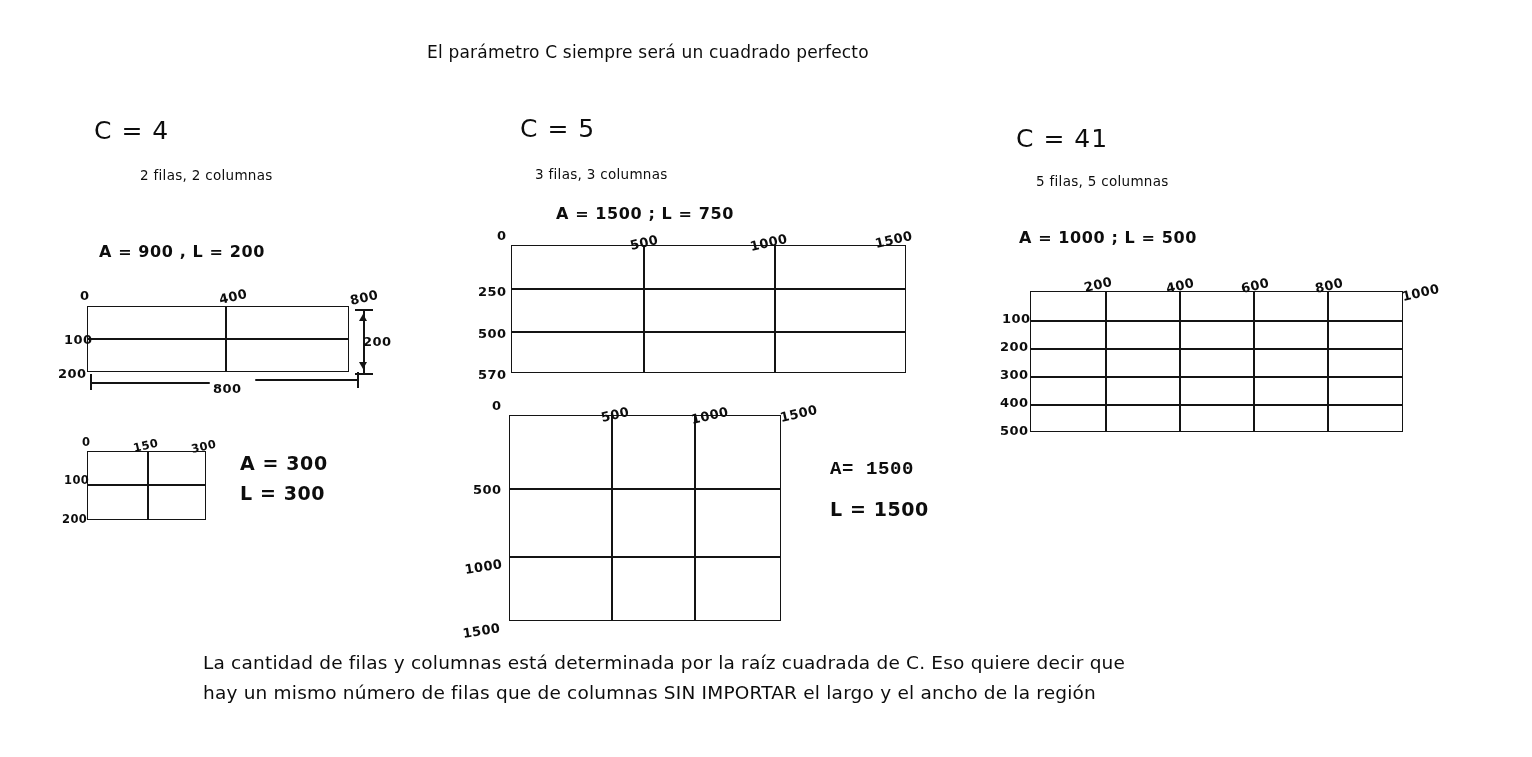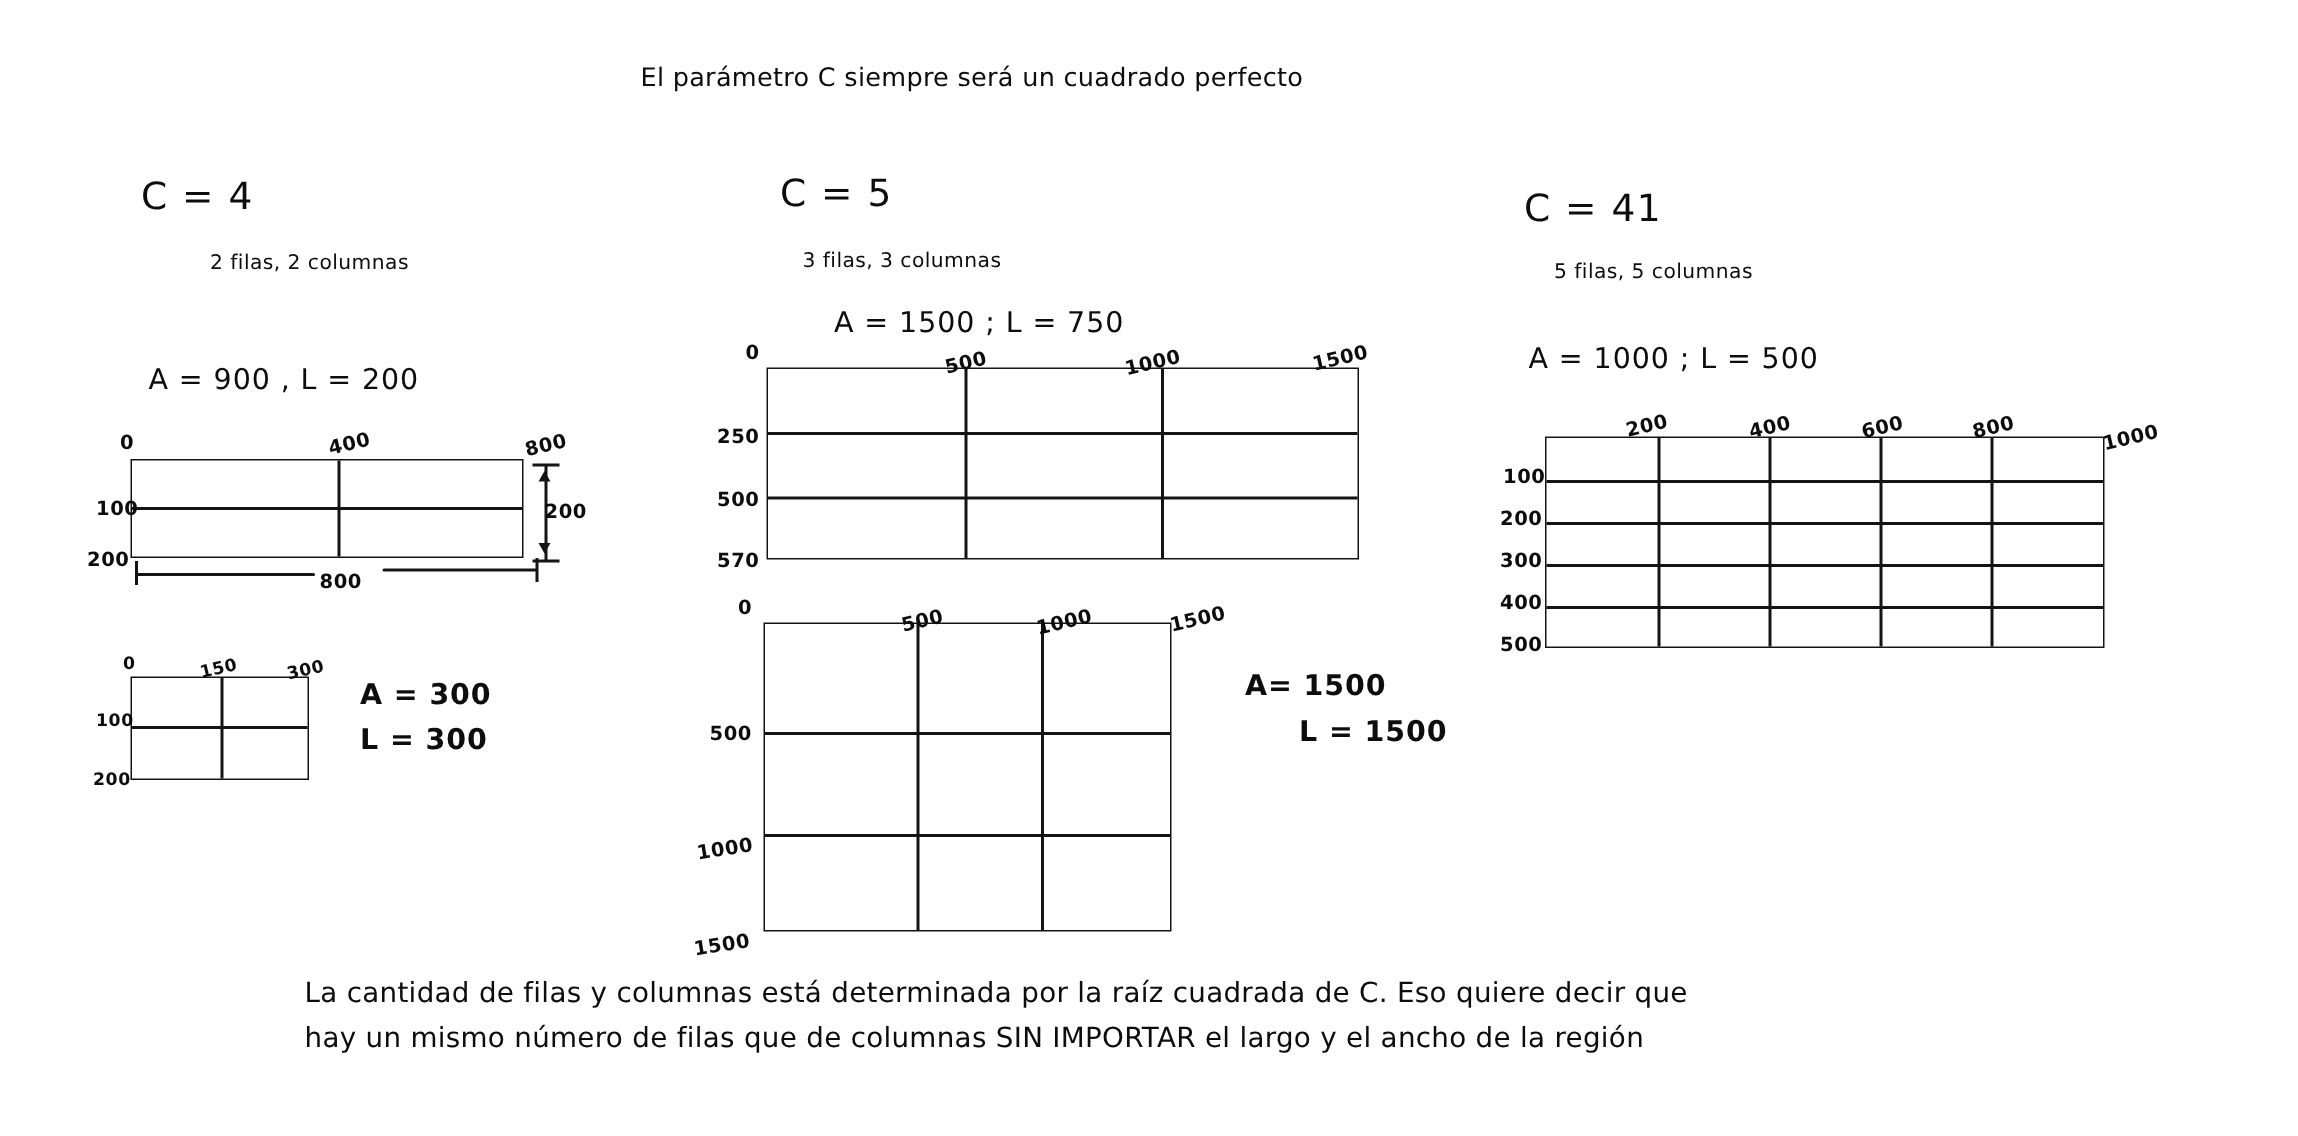--- a/index.html
+++ b/index.html
@@ -26,22 +26,22 @@
   }
   .section-head {
     font-size: 25px;
     letter-spacing: 1px;
   }
   .sub-note {
     font-size: 13.5px;
     letter-spacing: 0.3px;
   }
   .dim-label {
-    font-size: 19px;
-    font-weight: 400;
+    font-size: 16px;
+    font-weight: 700;
     letter-spacing: 0.6px;
   }
   .tick {
     font-size: 13px;
     font-weight: 700;
     letter-spacing: 0.4px;
   }
   .tick.small { font-size: 11.5px; }
   .big-label {
     font-size: 19px;
@@ -171,22 +171,22 @@
   <div class="gl-v" style="left:184px;"></div>
 </div>
 <div class="abs txt tick" style="left:492px; top:398px;">0</div>
 <div class="abs txt tick rot-neg" style="left:603px; top:410px;">500</div>
 <div class="abs txt tick rot-neg" style="left:693px; top:412px;">1000</div>
 <div class="abs txt tick rot-neg" style="left:782px; top:410px;">1500</div>
 <div class="abs txt tick" style="left:473px; top:482px;">500</div>
 <div class="abs txt tick rot-neg-s" style="left:466px; top:562px;">1000</div>
 <div class="abs txt tick rot-neg-s" style="left:464px; top:626px;">1500</div>
 
-<div class="abs txt big-label" style="left:830px; top:446px;">A= 1500</div>
-<div class="abs txt big-label" style="left:830px; top:477px;margin-left:36px;">L = 1500</div>
+<div class="abs txt big-label" style="left:830px; top:458px;font-family:Liberation Mono, monospace;">A= 1500</div>
+<div class="abs txt big-label" style="left:830px; top:498px;">L = 1500</div>
 
 <div class="abs txt section-head" style="left:1016px; top:124px;">C = 41</div>
 <div class="abs txt sub-note" style="left:1036px; top:173px;">5 filas, 5 columnas</div>
 
 <div class="abs txt dim-label" style="left:1019px; top:228px;text-align:center;">A = 1000 ;  L = 500</div>
 
 <div class="grid" style="left:1030px; top:291px; width:373px; height:141px;">
   <div class="gl-h" style="top:28px;"></div>
   <div class="gl-h" style="top:56px;"></div>
   <div class="gl-h" style="top:84px;"></div>

